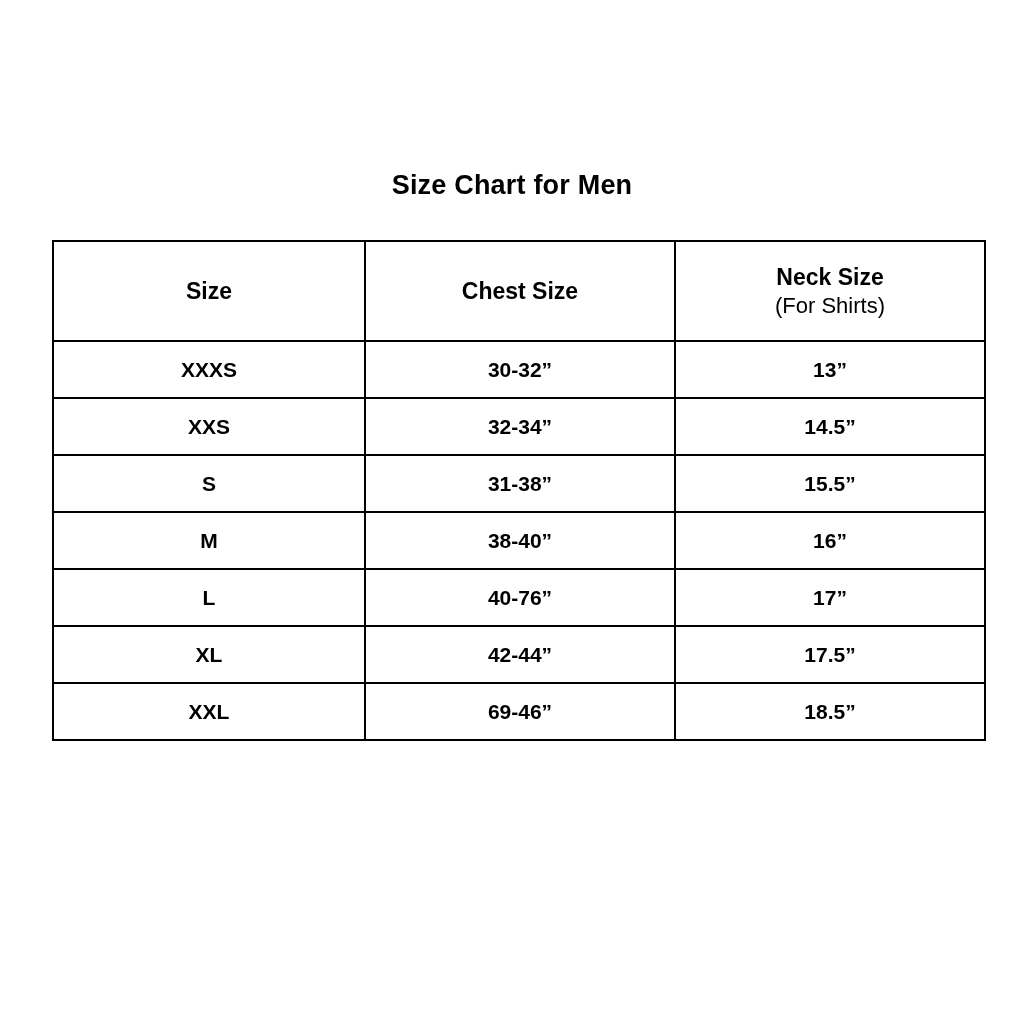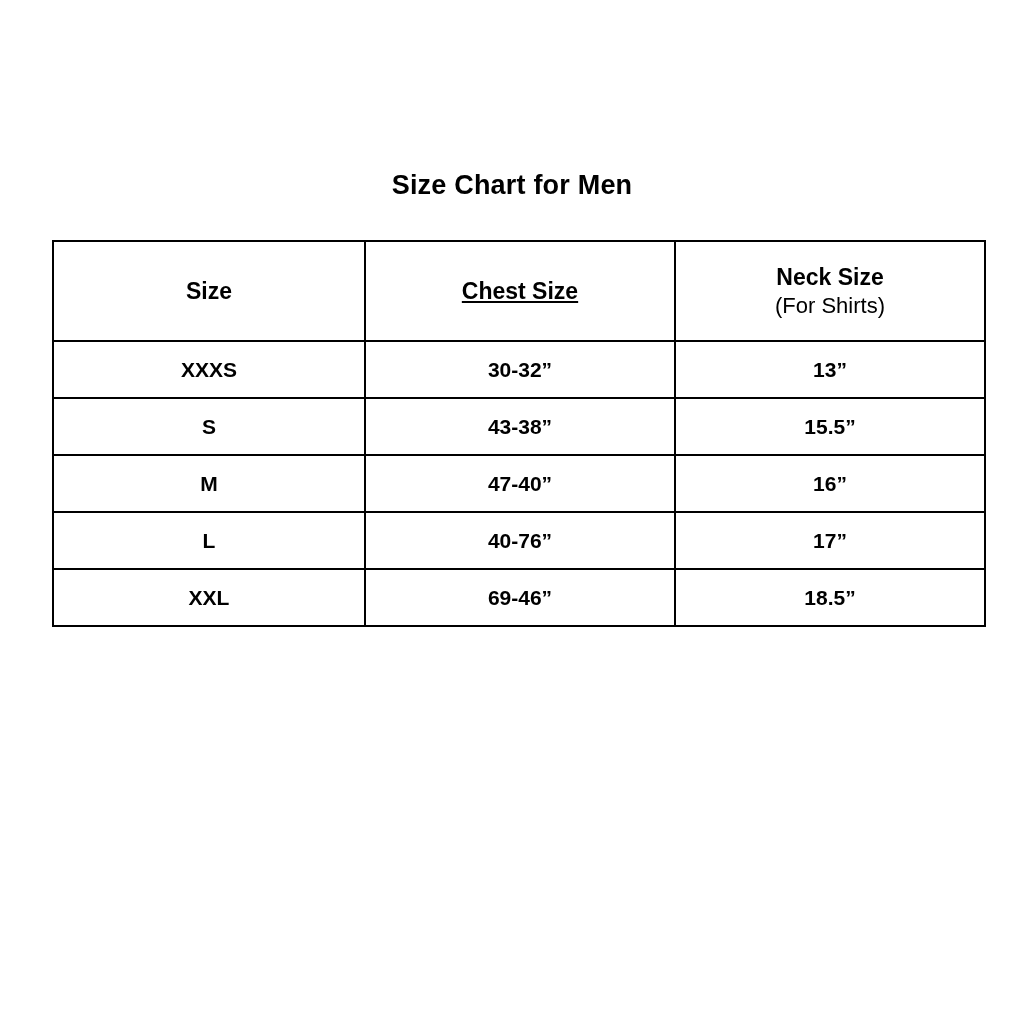--- a/index.html
+++ b/index.html
@@ -52,21 +52,21 @@
     height: 96px;
     line-height: 1.25;
     vertical-align: middle;
   }
   .size-table td {
     font-size: 21px;
     height: 53px;
     vertical-align: middle;
   }
   .col-size { width: 308px; }
-  .col-chest { width: 306px; text-decoration: underline; }
+  .col-chest { width: 306px; }
   .col-neck { width: 306px; margin-top: 10px; }
   .th-sub {
     display: block;
     font-size: 22px;
     font-weight: normal;
   }
 </style>
 </head>
 <body>
 
@@ -89,33 +89,43 @@
         </th>
       </tr>
     </thead>
     <tbody>
       <tr>
         <td>XXXS</td>
         <td>30-32”</td>
         <td>13”</td>
       </tr>
       <tr>
+        <td>XXS</td>
+        <td>32-34”</td>
+        <td>14.5”</td>
+      </tr>
+      <tr>
         <td>S</td>
-        <td>43-38”</td>
+        <td>31-38”</td>
         <td>15.5”</td>
       </tr>
       <tr>
         <td>M</td>
-        <td>47-40”</td>
+        <td>38-40”</td>
         <td>16”</td>
       </tr>
       <tr>
         <td>L</td>
         <td>40-76”</td>
         <td>17”</td>
+      </tr>
+      <tr>
+        <td>XL</td>
+        <td>42-44”</td>
+        <td>17.5”</td>
       </tr>
       <tr>
         <td>XXL</td>
         <td>69-46”</td>
         <td>18.5”</td>
       </tr>
     </tbody>
   </table>
 
 </div>

